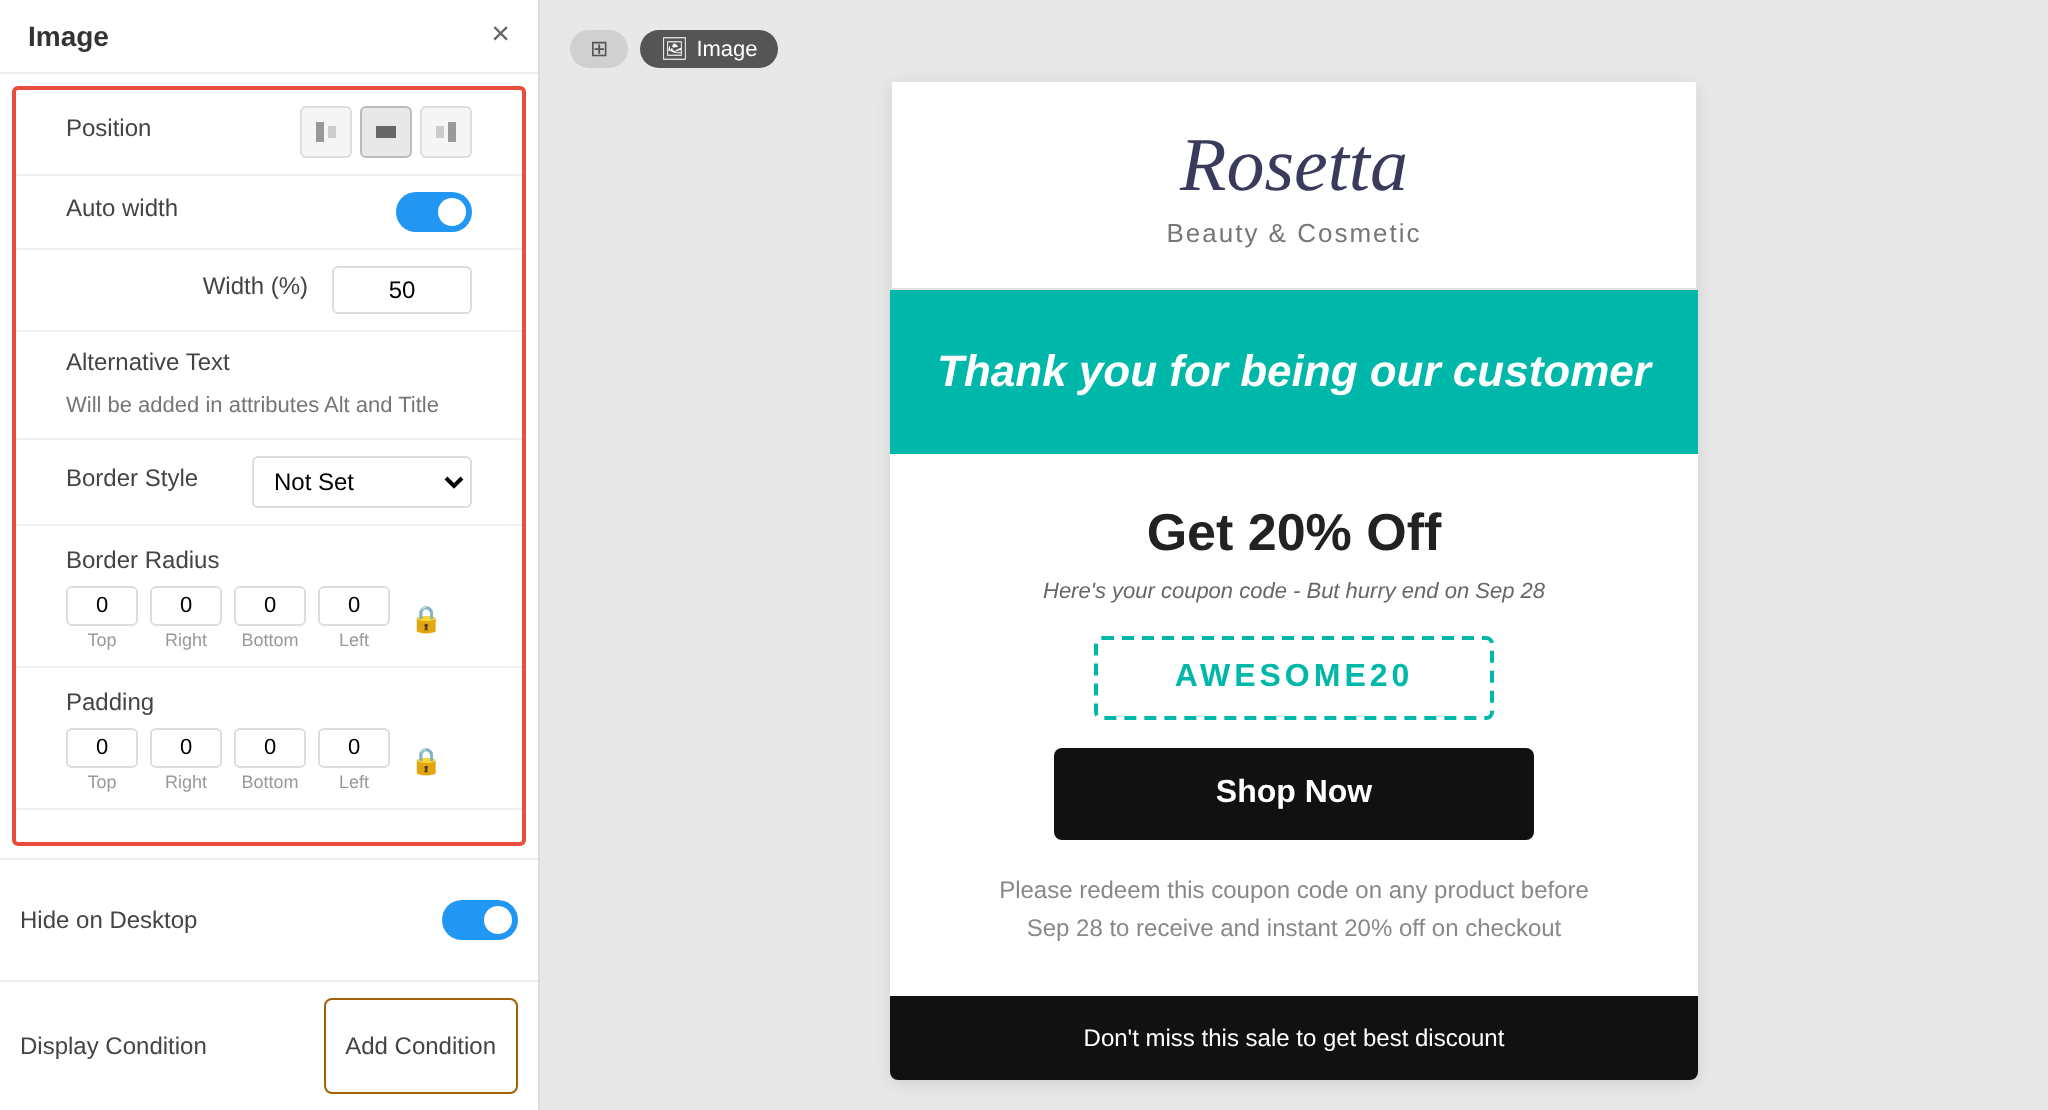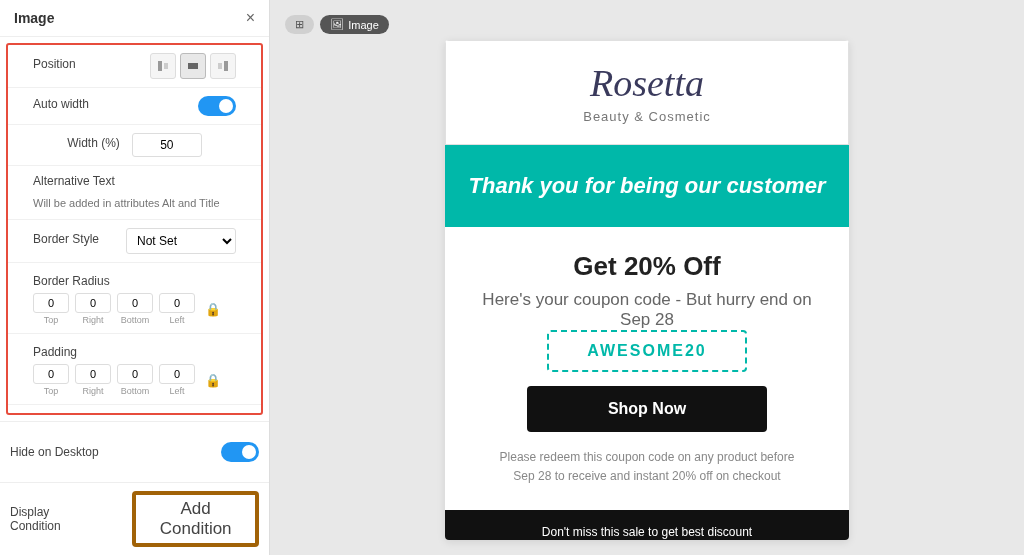--- a/index.html
+++ b/index.html
@@ -114,21 +114,21 @@
       width: 14px;
       height: 14px;
       background: #fff;
       border-radius: 50%;
     }
 
     
     .width-row {
       display: flex;
       align-items: center;
-      justify-content: center;
+      justify-content: flex-end;
     }
 
     .number-input {
       width: 70px;
       border: 1px solid #ddd;
       border-radius: 3px;
       padding: 4px 6px;
       font-size: 12px;
       text-align: center;
       outline: none;
@@ -210,24 +210,24 @@
       display: flex;
       align-items: center;
       justify-content: space-between;
       padding: 8px 10px;
       border-top: 1px solid #eee;
       gap: 36px;
     }
 
     .add-condition-btn {
       background: none;
-      border: 4px solid #a16207;
+      border: 1px solid #a16207;
       border-radius: 4px;
-      padding: 4px 10px;
-      font-size: 17px;
+      padding: 16px 10px;
+      font-size: 12px;
       cursor: pointer;
       color: #444;
     }
 
     
     .right-panel {
       flex: 1;
       background: #e8e8e8;
       display: flex;
       flex-direction: column;
@@ -312,23 +312,24 @@
     }
 
     .promo-heading {
       font-size: 26px;
       font-weight: 800;
       color: #222;
       margin-bottom: 8px;
     }
 
     .promo-subtitle {
-      font-size: 17px;
+      font-size: 11px;
       color: #666;
-      margin-bottom: 0;
+      margin-bottom: 16px;
+      font-style: italic;
     }
 
     .coupon-box {
       border: 2px dashed #00b8a9;
       border-radius: 4px;
       padding: 10px 20px;
       display: inline-block;
       font-size: 16px;
       font-weight: 700;
       color: #00b8a9;

